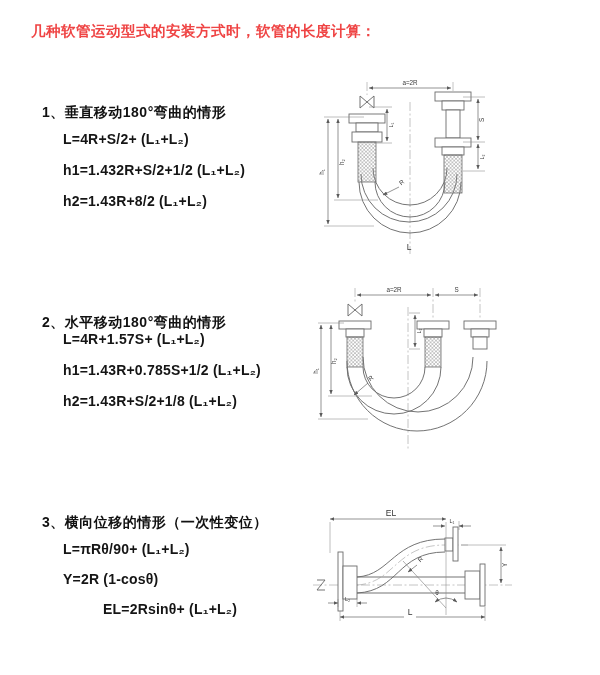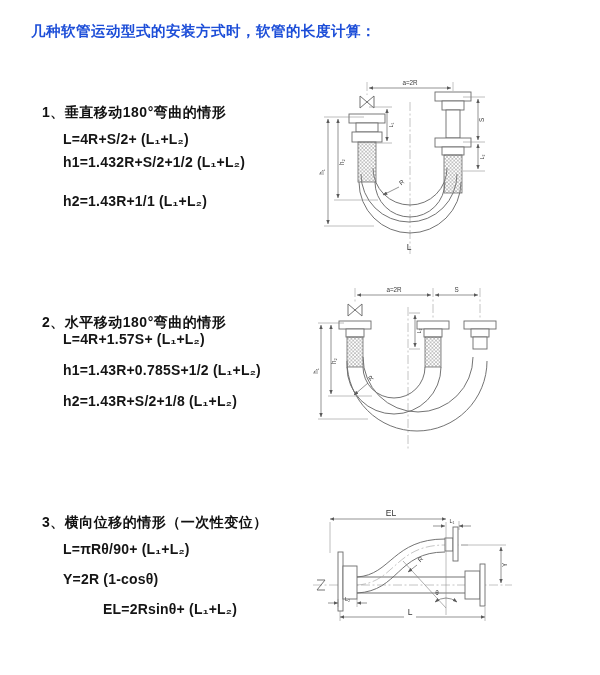--- a/index.html
+++ b/index.html
@@ -1,21 +1,21 @@
 <!DOCTYPE html>
 <html><head>
 <meta charset="utf-8">
 <style>
   html,body{margin:0;padding:0;}
   body{
     width:600px;height:675px;position:relative;background:#ffffff;overflow:hidden;
     font-family:"Liberation Sans","DejaVu Sans",sans-serif;color:#1c1c1c;
   }
   .abs{position:absolute;}
-  .page-title{font-size:14.5px;font-weight:700;letter-spacing:.5px;color:#1d4ed8;}
+  .page-title{font-size:14.5px;font-weight:700;letter-spacing:.5px;color:#ef4444;}
   .sec-heading{font-size:14px;font-weight:700;letter-spacing:.5px;color:#111;}
   .formula{font-size:14px;font-weight:700;letter-spacing:.2px;color:#151515;white-space:pre;}
   
   .dr{stroke:#6c6c6c;stroke-width:.95;fill:none;}
   .dr2{stroke:#7a7a7a;stroke-width:.6;fill:none;}
   .drf{stroke:#6c6c6c;stroke-width:.9;fill:#ffffff;}
   .braid{stroke:#6c6c6c;stroke-width:.8;fill:url(#hatch);}
   .dim{stroke:#666;stroke-width:.7;fill:none;marker-start:url(#ar);marker-end:url(#ar);}
   .dim1{stroke:#666;stroke-width:.7;fill:none;marker-end:url(#ar);}
   .ext{stroke:#8a8a8a;stroke-width:.55;fill:none;}
@@ -35,22 +35,22 @@
     <pattern id="hatch" width="3.6" height="3.6" patternUnits="userSpaceOnUse">
       <path d="M0 0 L3.6 3.6 M3.6 0 L0 3.6" stroke="#8f8f8f" stroke-width="0.5" fill="none"></path>
     </pattern>
   </defs>
 </svg>
 
 <div class="abs page-title" style="left:31px;top:22px;">几种软管运动型式的安装方式时，软管的长度计算：</div>
 
 <div class="abs sec-heading" style="left:42px;top:104px;">1、垂直移动180°弯曲的情形</div>
 <div class="abs formula" style="left:63px;top:131px;">L=4R+S/2+ (L₁+L₂)</div>
-<div class="abs formula" style="left:63px;top:154px;">h1=1.432R+S/2+1/2 (L₁+L₂)</div>
-<div class="abs formula" style="left:63px;top:193px;">h2=1.43R+1/1 (L₁+L₂)</div>
+<div class="abs formula" style="left:63px;top:162px;">h1=1.432R+S/2+1/2 (L₁+L₂)</div>
+<div class="abs formula" style="left:63px;top:193px;">h2=1.43R+8/2 (L₁+L₂)</div>
 
 <div class="abs sec-heading" style="left:42px;top:292px;margin-top:22px;">2、水平移动180°弯曲的情形</div>
 <div class="abs formula" style="left:63px;top:331px;">L=4R+1.57S+ (L₁+L₂)</div>
 <div class="abs formula" style="left:63px;top:362px;">h1=1.43R+0.785S+1/2 (L₁+L₂)</div>
 <div class="abs formula" style="left:63px;top:393px;">h2=1.43R+S/2+1/8 (L₁+L₂)</div>
 
 <div class="abs sec-heading" style="left:42px;top:514px;">3、横向位移的情形（一次性变位）</div>
 <div class="abs formula" style="left:63px;top:541px;">L=πRθ/90+ (L₁+L₂)</div>
 <div class="abs formula" style="left:63px;top:571px;text-align:right;">Y=2R (1-cosθ)</div>
 <div class="abs formula" style="left:63px;top:601px;margin-left:40px;">EL=2Rsinθ+ (L₁+L₂)</div>

